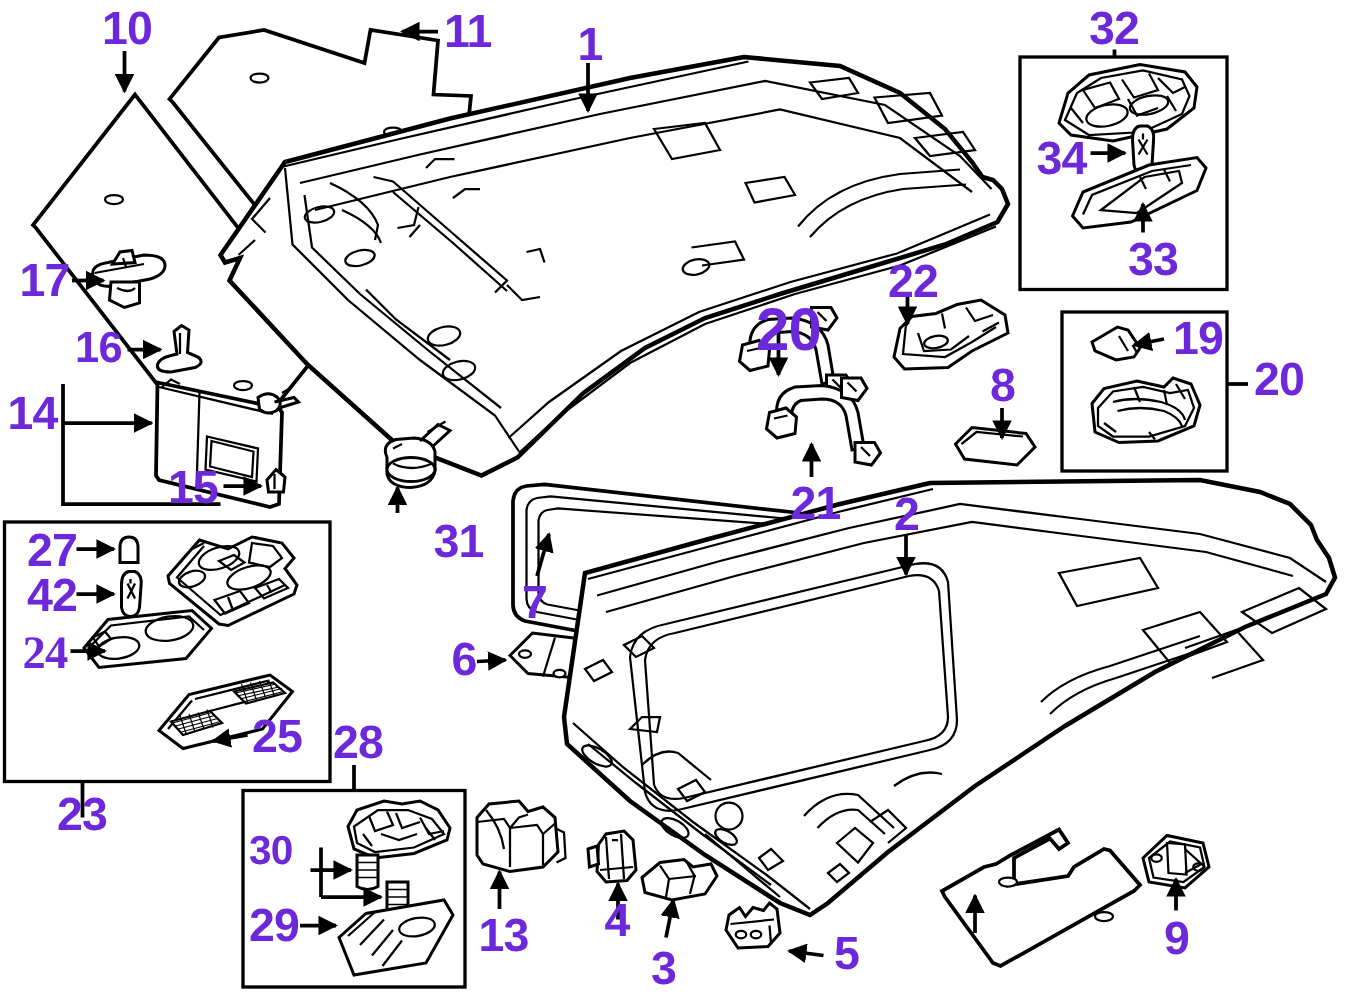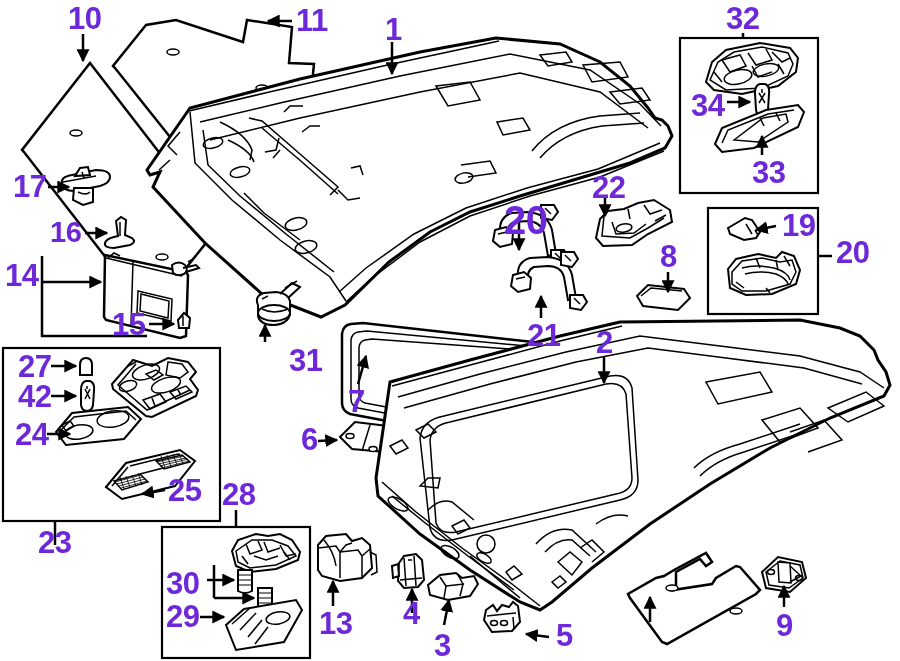--- a/index.html
+++ b/index.html
@@ -541,26 +541,26 @@
     <span class="cl-num" style="left:5px;    top:260px; font-size:31px;">14</span>
     <span class="cl-num" style="left:112px;  top:309px; font-size:31px;">15</span>
     <span class="cl-num" style="left:50px;   top:218px; font-size:29px;">16</span>
     <span class="cl-num" style="left:13px;   top:171px; font-size:31px;">17</span>
     <span class="cl-num" style="left:836px;  top:237px; font-size:31px;">20</span>
     <span class="cl-num" style="left:782px;  top:210px; font-size:31px;">19</span>
     <span class="cl-num" style="left:504px;  top:200px; font-size:40px;">20</span>
     <span class="cl-num" style="left:527px;  top:320px; font-size:31px;">21</span>
     <span class="cl-num" style="left:592px;  top:172px; font-size:31px;">22</span>
     <span class="cl-num" style="left:38px;   top:527px; font-size:31px;">23</span>
-    <span class="cl-num" style="left:15px;   top:419px; font-size:31px;">24</span>
+    <span class="cl-num" style="left:15px;   top:419px; font-size:31px;font-family:Liberation Serif, serif;">24</span>
     <span class="cl-num" style="left:168px;  top:475px; font-size:31px;">25</span>
     <span class="cl-num" style="left:18px;   top:381px; font-size:31px;">42</span>
     <span class="cl-num" style="left:18px;   top:351px; font-size:31px;">27</span>
     <span class="cl-num" style="left:222px;  top:479px; font-size:31px;">28</span>
     <span class="cl-num" style="left:166px;  top:601px; font-size:31px;">29</span>
-    <span class="cl-num" style="left:166px;  top:568px; font-size:31px;">30</span>
+    <span class="cl-num" style="left:166px;  top:554px; font-size:27px;">30</span>
     <span class="cl-num" style="left:250px;  top:345px; font-size:31px;margin-left:39px;">31</span>
     <span class="cl-num" style="left:726px;  top:3px;   font-size:31px;">32</span>
     <span class="cl-num" style="left:752px;  top:157px; font-size:31px;">33</span>
     <span class="cl-num" style="left:691px;  top:90px;  font-size:31px;">34</span>
   </div>
 
 </div>
 
 </body></html>

